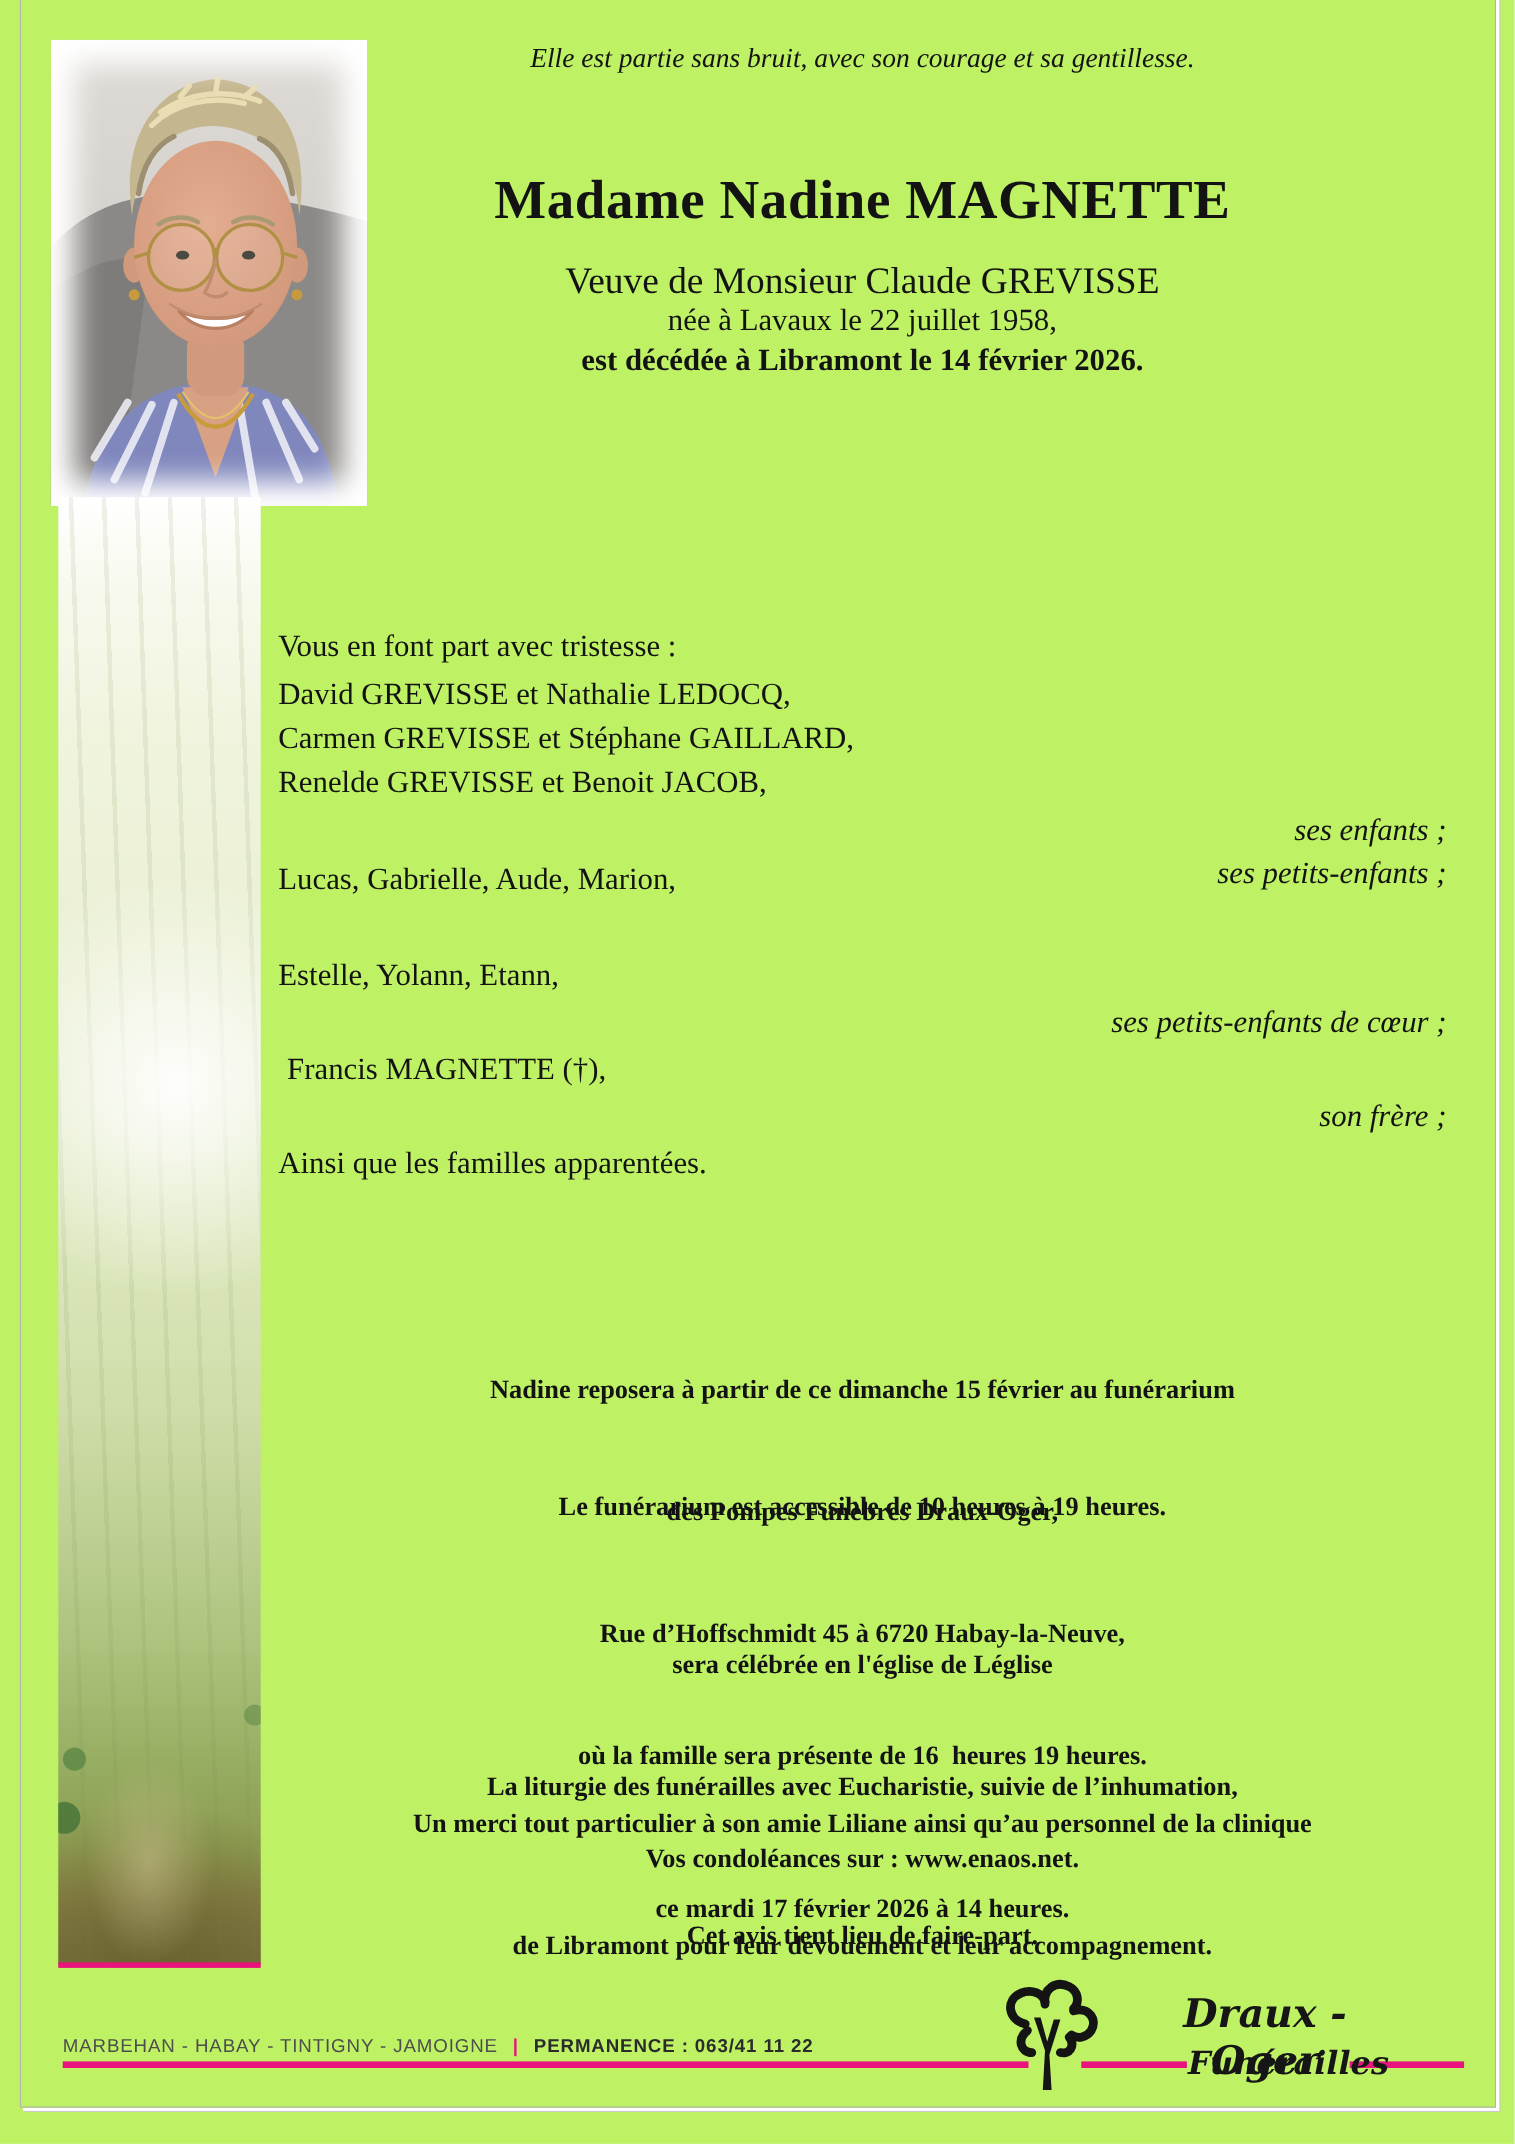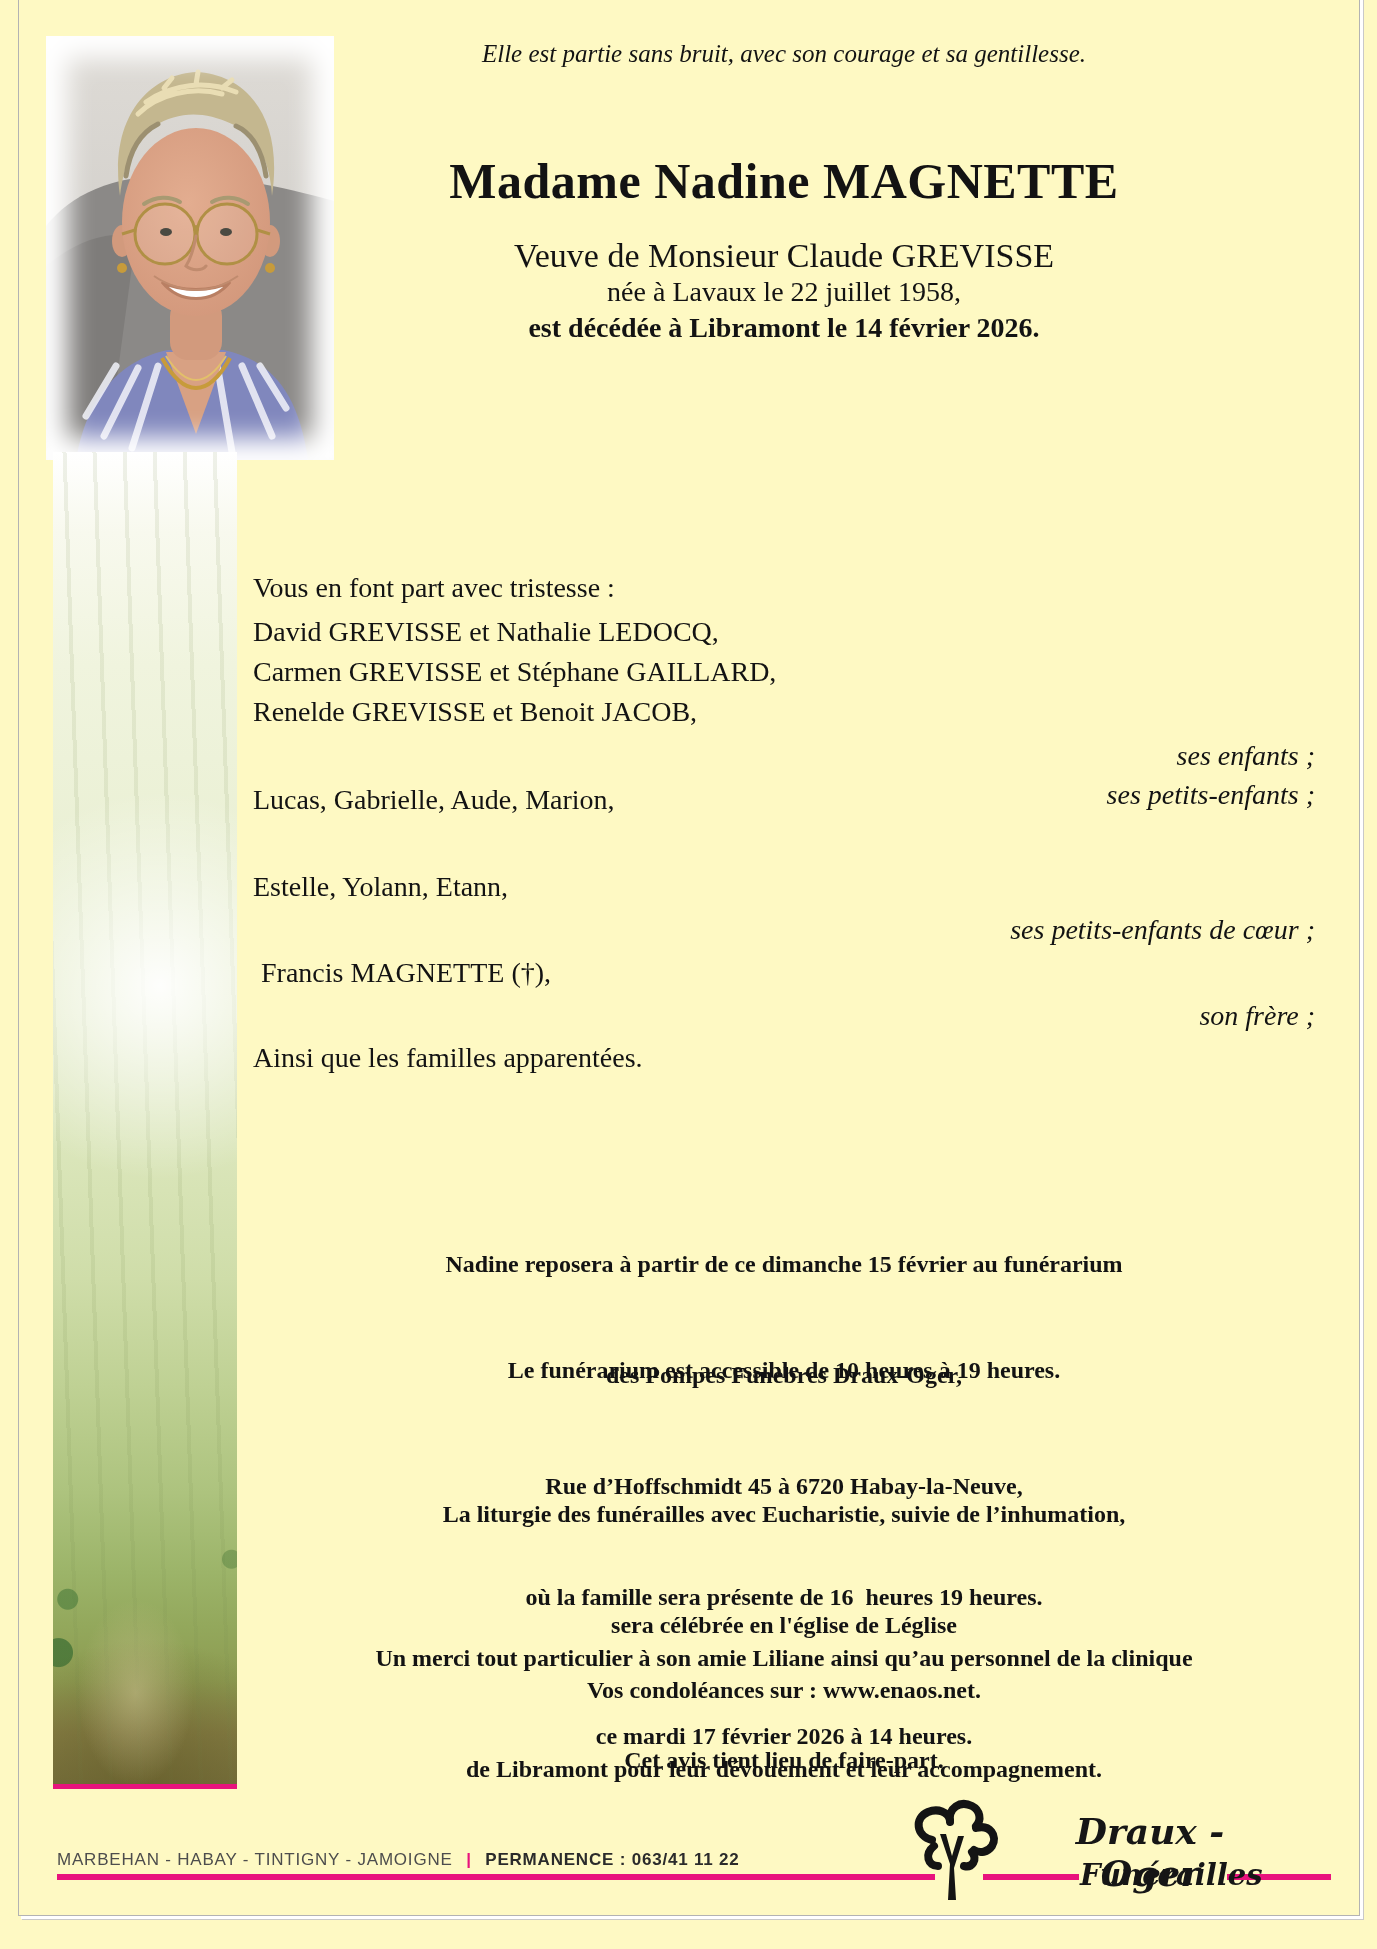--- a/index.html
+++ b/index.html
@@ -1,16 +1,16 @@
 <!DOCTYPE html>
 <html><head>
 <meta charset="utf-8">
 <style>
   html,body{margin:0;padding:0;background:#ffffff;}
-  .page{position:relative;width:1377px;height:1949px;background:#fef9c3;overflow:hidden;
+  .page{position:relative;width:1377px;height:1949px;background:#bef264;overflow:hidden;
         font-family:"Liberation Serif", serif;color:#131313;}
   .abs{position:absolute;}
   .page-frame{position:absolute;left:18px;top:-12px;width:1340px;height:1926px;
         border:1px solid #b3b3b3;box-shadow:3px 3px 0 0 #ffffff,4px 4px 0 0 #c9c9c9;
         pointer-events:none;}
   
   .center-col{left:253px;width:1062px;text-align:center;}
   .quote{top:40px;font-style:italic;font-size:25px;}
   .title{top:152px;font-size:50px;font-weight:bold;letter-spacing:.5px;}
   .subtitle{top:237px;font-size:34px;font-family:Liberation Serif, serif;}
@@ -138,22 +138,22 @@
   <div class="abs left-text" style="top:1042px;">Ainsi que les familles apparentées.</div>
 
   <div class="abs center-col bold-block" style="top:1172px;">
     <div>Nadine reposera à partir de ce dimanche 15 février au funérarium</div>
     <div>des Pompes Funèbres Draux-Oger,</div>
     <div>Rue d’Hoffschmidt 45 à 6720 Habay-la-Neuve,</div>
     <div>où la famille sera présente de 16  heures 19 heures.</div>
   </div>
   <div class="abs center-col bold-block" style="top:1352px;">Le funérarium est accessible de 10 heures à 19 heures.</div>
   <div class="abs center-col bold-block" style="top:1422px;">
+    <div>sera célébrée en l'église de Léglise</div>
     <div>La liturgie des funérailles avec Eucharistie, suivie de l’inhumation,</div>
-    <div>sera célébrée en l'église de Léglise</div>
     <div>ce mardi 17 février 2026 à 14 heures.</div>
   </div>
   <div class="abs center-col bold-block" style="top:1566px;">
     <div>Un merci tout particulier à son amie Liliane ainsi qu’au personnel de la clinique</div>
     <div>de Libramont pour leur dévouement et leur accompagnement.</div>
   </div>
   <div class="abs center-col bold-block" style="top:1672px;">Vos condoléances sur : www.enaos.net.</div>
   <div class="abs center-col bold-block" style="top:1742px;">Cet avis tient lieu de faire-part.</div>
 
   <div class="abs footer-text">

